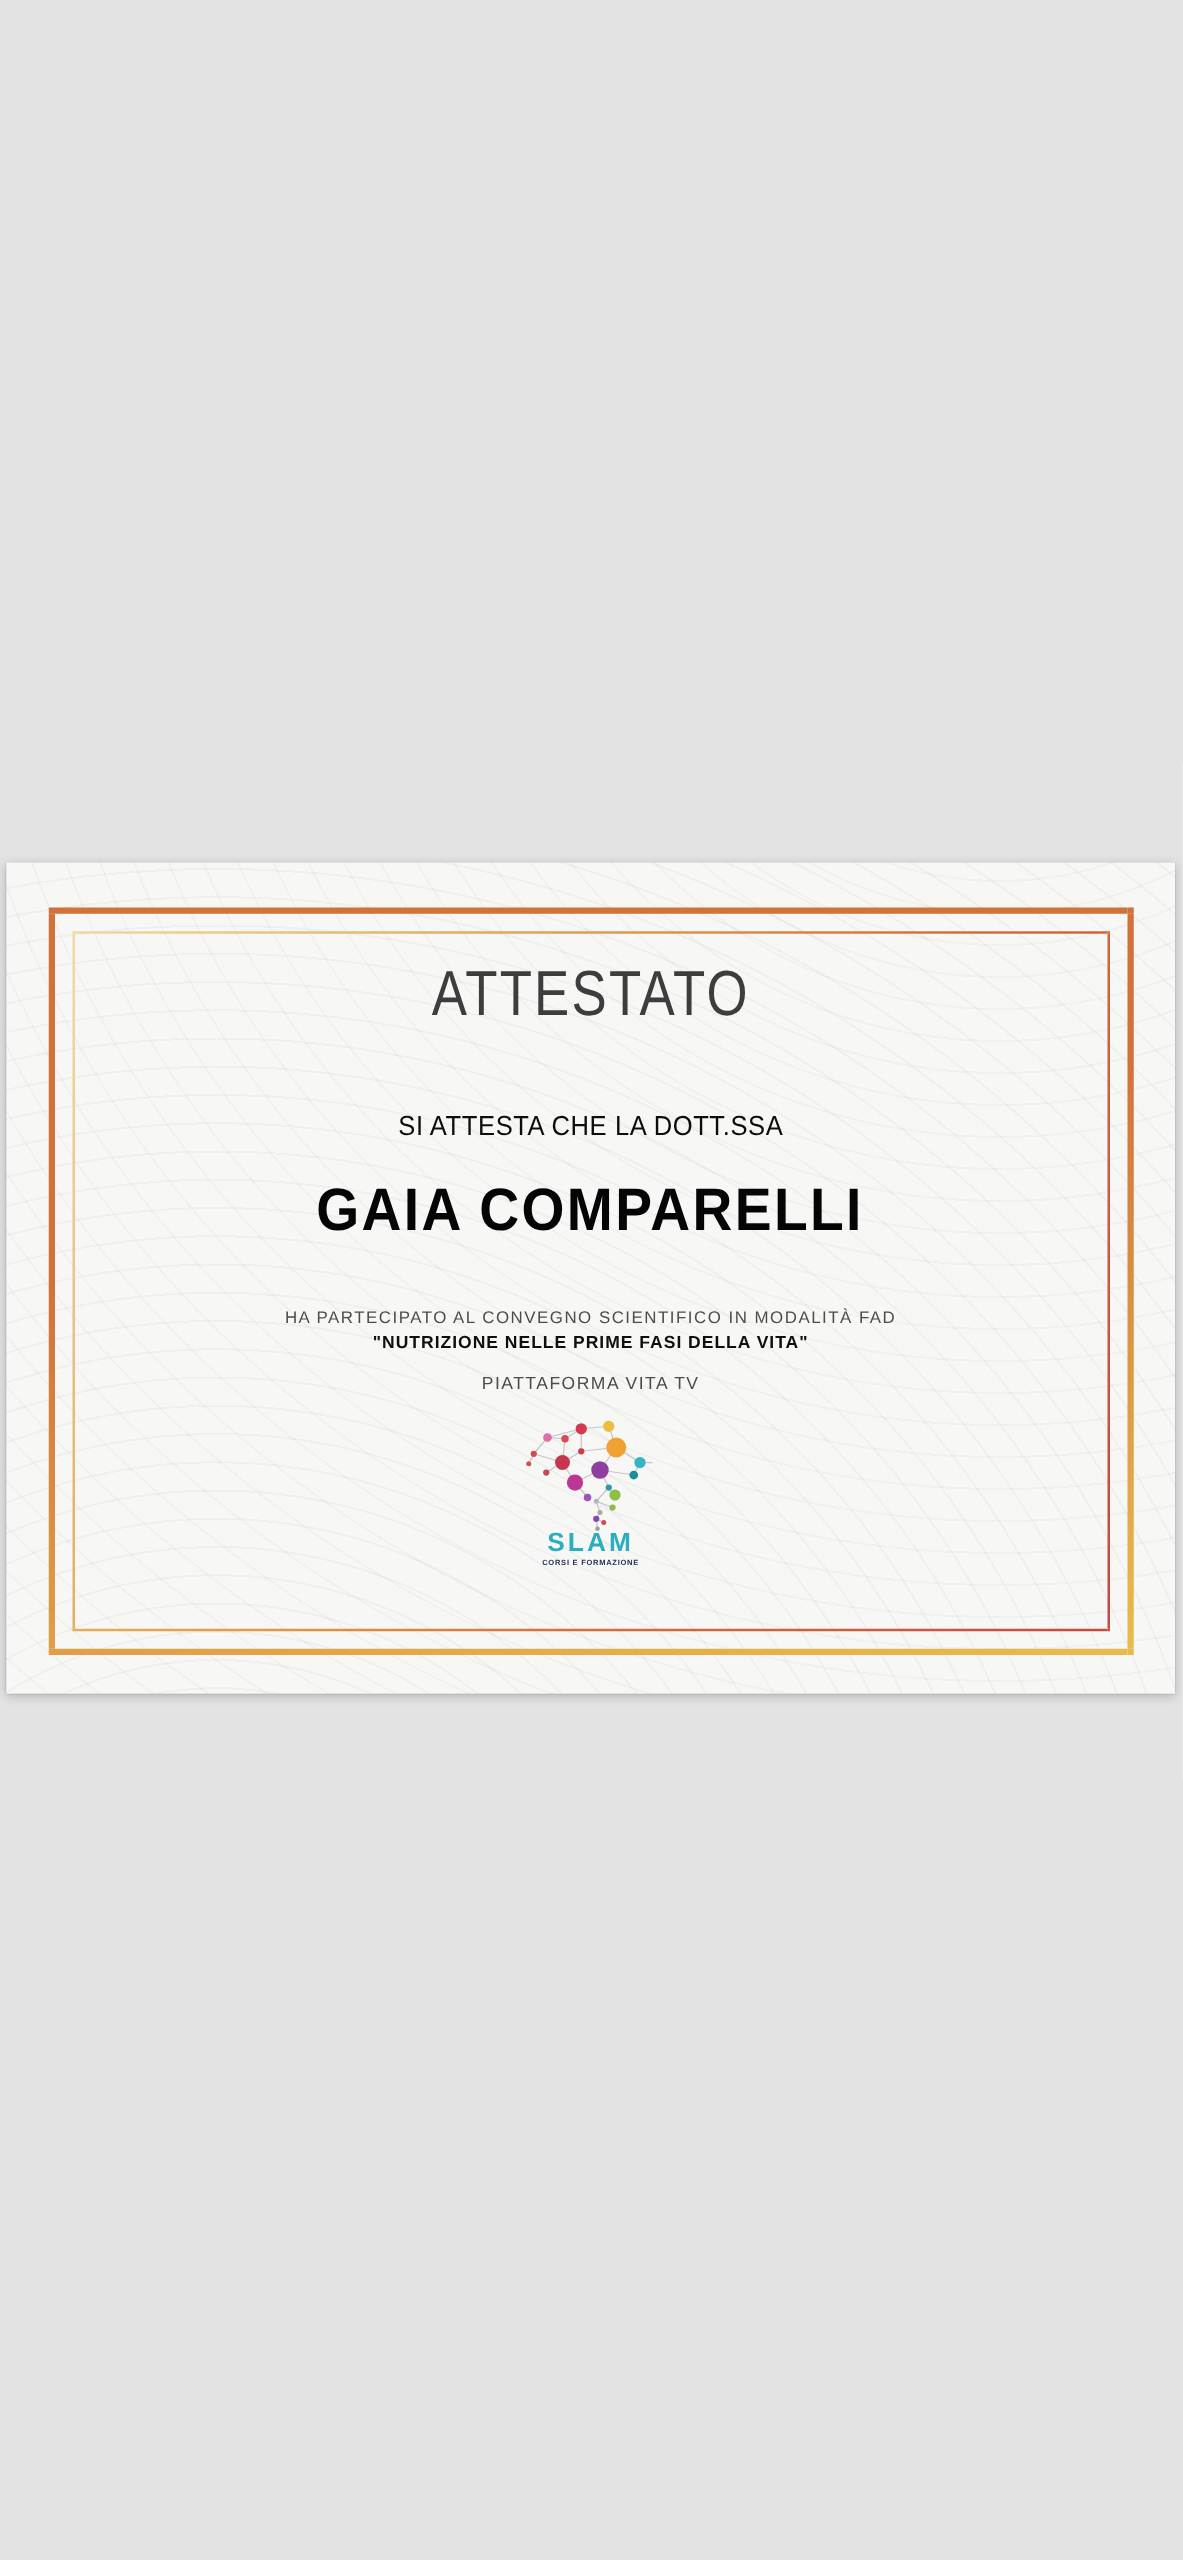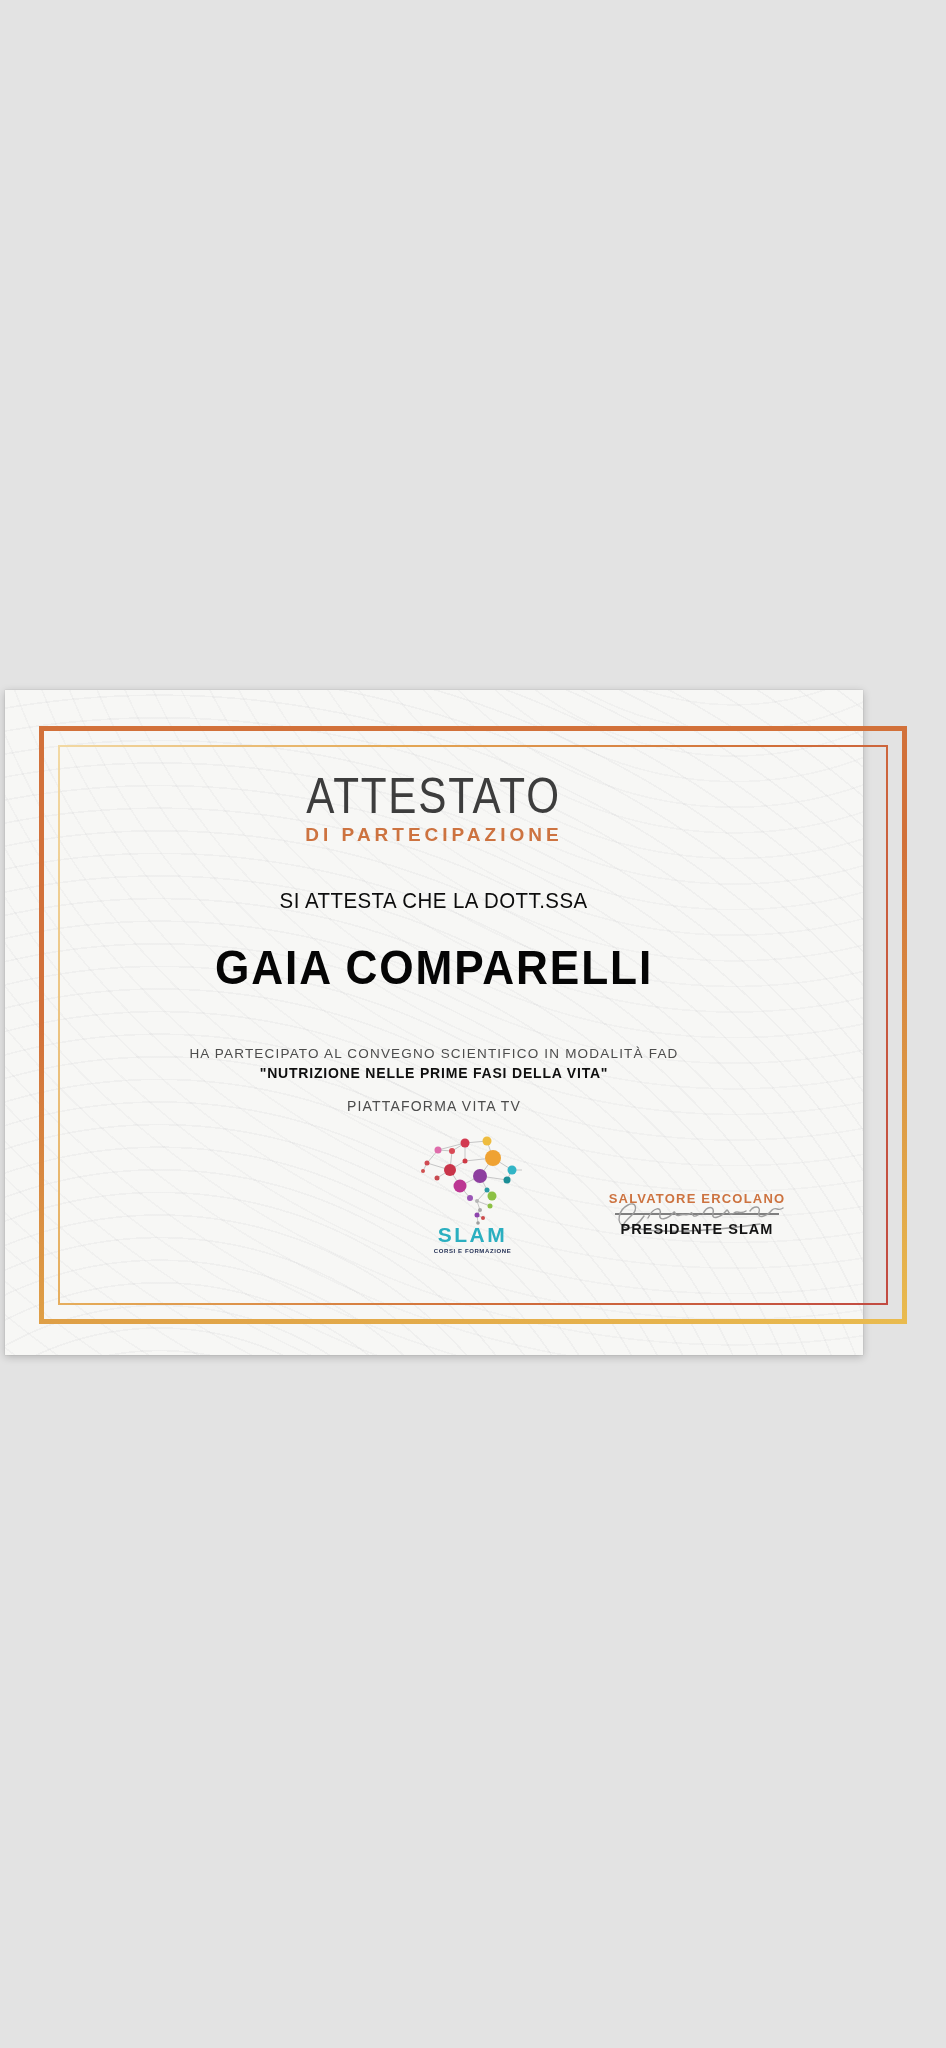--- a/index.html
+++ b/index.html
@@ -5,21 +5,21 @@
   * { margin:0; padding:0; box-sizing:border-box; }
   html,body { width:946px; }
   body { font-family:"Liberation Sans", sans-serif; }
 
   .stage {
     position:relative; width:946px; height:2048px;
     background:#e3e3e3; overflow:hidden;
   }
 
   .certificate {
-    position:absolute; left:5px; top:690px; width:858px; height:665px;
+    position:absolute; left:5px; top:690px; width:935px; height:665px;
     background-color:#f7f7f5;
     background-image:
       repeating-radial-gradient(circle at 18% 140%, transparent 0, transparent 21px, rgba(100,100,115,0.05) 21px, rgba(100,100,115,0.05) 22.6px),
       repeating-radial-gradient(circle at 85% -40%, transparent 0, transparent 24px, rgba(100,100,115,0.045) 24px, rgba(100,100,115,0.045) 25.6px);
     box-shadow:0 2px 8px rgba(0,0,0,0.22), 0 0 1px rgba(0,0,0,0.2);
   }
 
   .frame-outer {
     position:absolute; left:34px; top:36px; width:868px; height:598px;
     border:5px solid;
@@ -63,21 +63,20 @@
 <body>
 
 <div class="stage">
   <div class="certificate">
 
     <div class="frame-outer">
       <div class="frame-inner"></div>
     </div>
 
     <div class="c title"><span class="cond">ATTESTATO</span></div>
-    <div class="c subtitle">DI PARTECIPAZIONE</div>
 
     <div class="c attest"><span class="cond">SI ATTESTA CHE LA DOTT.SSA</span></div>
     <div class="c recipient"><span class="cond">GAIA COMPARELLI</span></div>
 
     <div class="c body1">HA PARTECIPATO AL CONVEGNO SCIENTIFICO IN MODALITÀ FAD</div>
     <div class="c body2">"NUTRIZIONE NELLE PRIME FASI DELLA VITA"</div>
     <div class="c body3">PIATTAFORMA VITA TV</div>
 
 
     <div class="logo-block">
@@ -108,29 +107,15 @@
           <circle cx="65" cy="82" r="2" fill="#a8a8a8"></circle>
           <circle cx="62" cy="87" r="2.5" fill="#8e44ad"></circle>
           <circle cx="68" cy="90" r="2" fill="#cc4b4b"></circle>
           <circle cx="63" cy="95" r="1.8" fill="#9e9e9e"></circle>
         </g>
       </svg>
       <div class="logo-word">SLAM</div>
       <div class="logo-tag">CORSI E FORMAZIONE</div>
     </div>
 
-    <div class="sig-block right">
-      <div class="sig-label">SALVATORE ERCOLANO</div>
-      <div class="sig-line"></div>
-      <svg class="sig-script" viewBox="0 0 178 42" xmlns="http://www.w3.org/2000/svg">
-        <g stroke="#9d9d9d" stroke-width="1.4" fill="none" stroke-linecap="round">
-          <path d="M14 30 C6 28, 8 14, 18 9 C26 5, 28 13, 22 19 C16 25, 10 30, 16 32 C22 34, 30 26, 34 20"></path>
-          <path d="M38 22 C44 10, 52 11, 50 18 C48 26, 58 23, 63 17 C66 13, 64 22, 70 19 C74 17, 76 21, 81 17 C83 15, 81 23, 88 19"></path>
-          <path d="M93 18 C97 9, 105 10, 103 17 C101 25, 111 21, 116 15 C119 11, 117 21, 124 17 C128 14, 130 19, 136 15"></path>
-          <path d="M140 15 C144 9, 151 10, 149 16 C147 24, 157 20, 162 14 C166 10, 168 16, 173 12"></path>
-          <path d="M30 33 C55 37, 100 35, 150 28"></path>
-        </g>
-      </svg>
-      <div class="sig-value">PRESIDENTE SLAM</div>
-    </div>
 
   </div>
 </div>
 
 </body></html>

